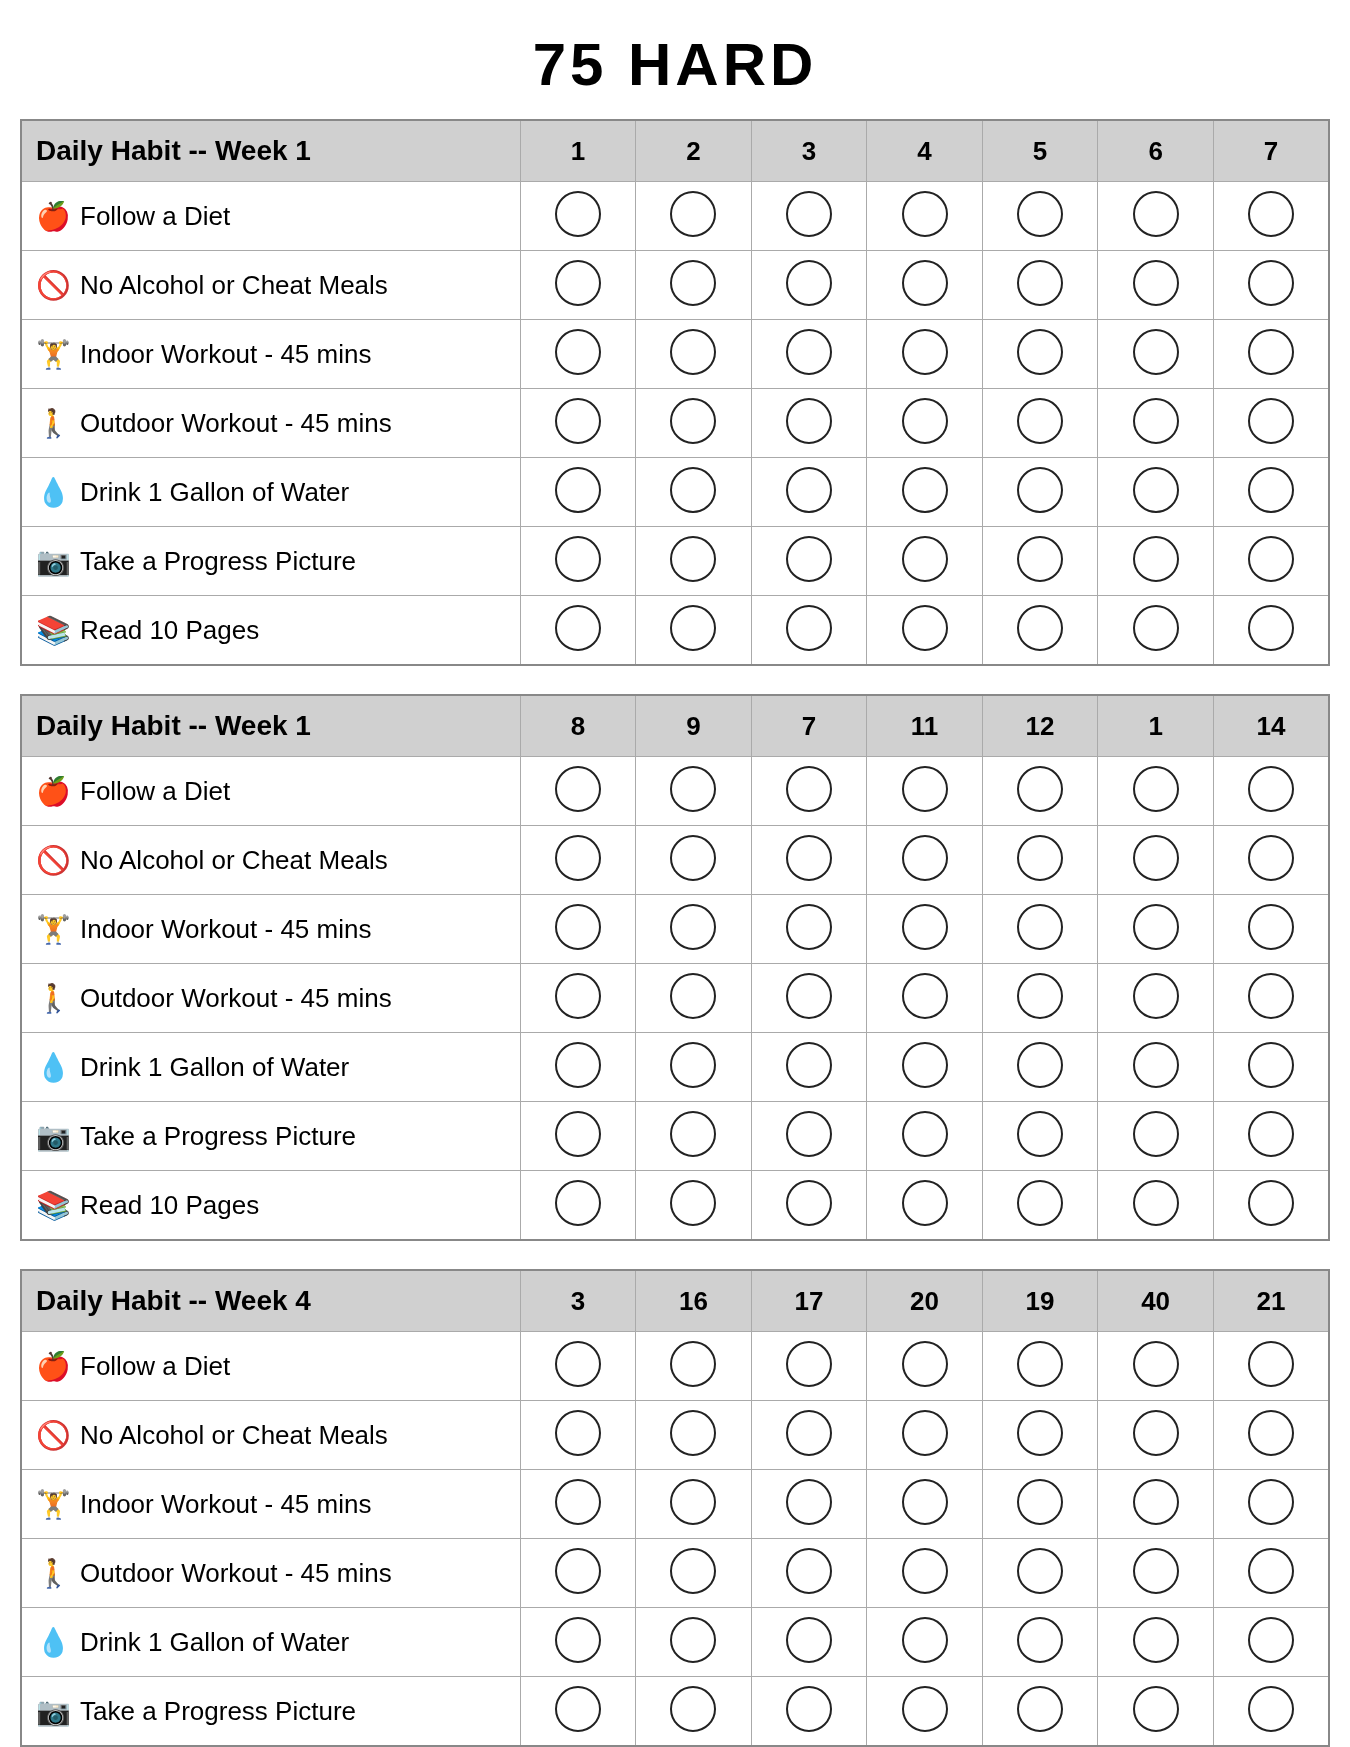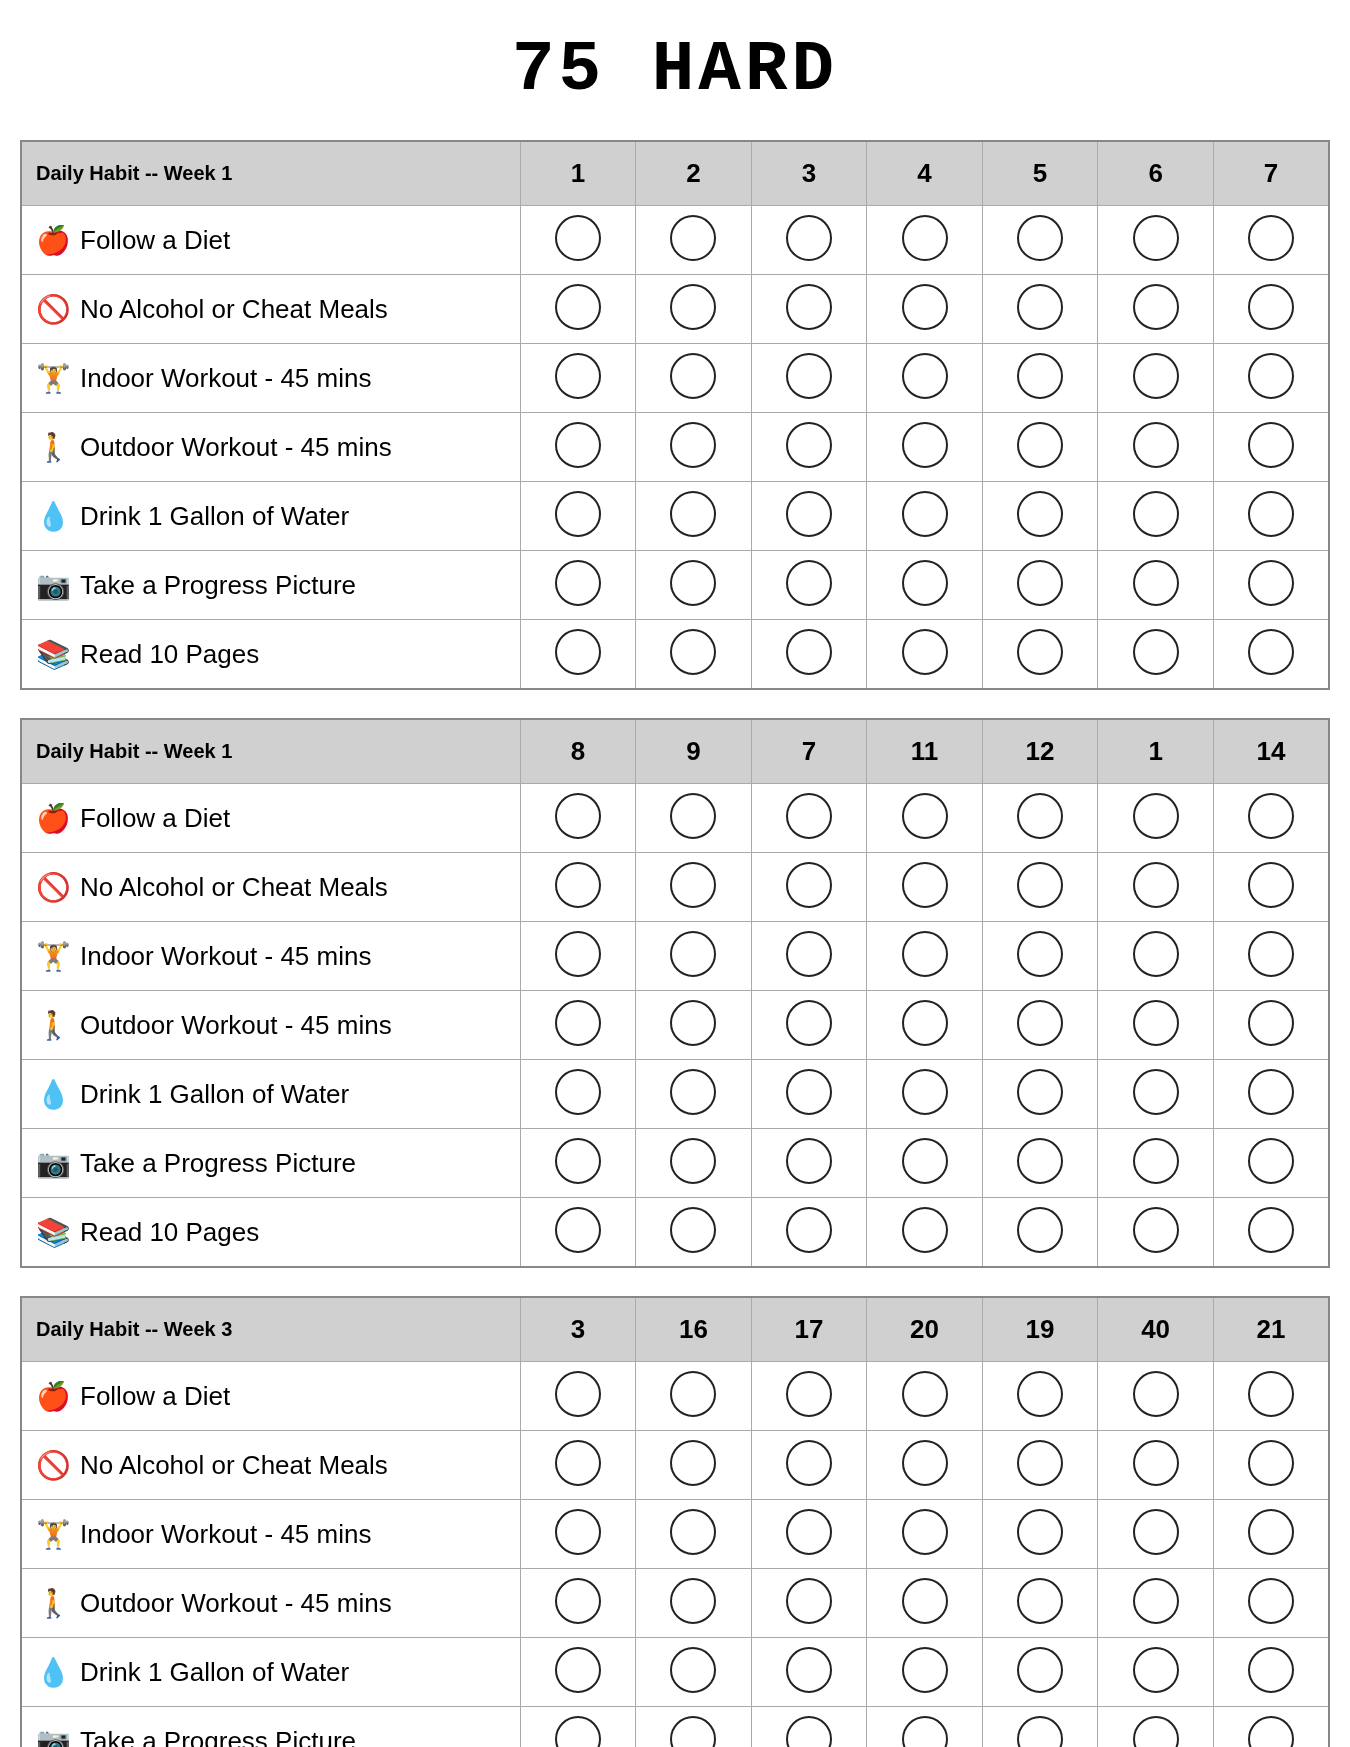--- a/index.html
+++ b/index.html
@@ -6,43 +6,43 @@
     body {
       background: #fff;
       font-family: Arial, Helvetica, sans-serif;
       display: flex;
       flex-direction: column;
       align-items: center;
       padding: 30px 20px 40px;
       width: 1350px;
     }
     .page-title {
-      font-size: 71px;
+      font-size: 60px;
       font-weight: 900;
       letter-spacing: 4px;
-      margin-bottom: 30px;
-      font-family: Liberation Mono, monospace;
+      margin-bottom: 20px;
+      font-family: Liberation Sans, sans-serif;
     }
     .week-table {
       width: 100%;
       border-collapse: collapse;
       border: 2px solid #888;
       margin-bottom: 28px;
     }
     .week-table th, .week-table td {
       border: 1px solid #aaa;
       padding: 0;
     }
     .header-row {
       background: #d0d0d0;
     }
     .header-row .habit-header {
-      font-size: 20px;
+      font-size: 28px;
       font-weight: bold;
-      padding: 20px 14px;
+      padding: 14px 14px;
       text-align: left;
       width: 520px;
     }
     .header-row .day-header {
       font-size: 26px;
       font-weight: bold;
       text-align: center;
       width: 120px;
       padding: 10px 5px;
     }
@@ -318,21 +318,21 @@
           <td class="check-cell"><span class="circle"></span></td>
           <td class="check-cell"><span class="circle"></span></td>
           <td class="check-cell"><span class="circle"></span></td>
           <td class="check-cell"><span class="circle"></span></td>
         </tr>
       </tbody>
     </table>
     <table class="week-table">
       <thead>
         <tr class="header-row">
-          <th class="habit-header">Daily Habit -- Week 3</th>
+          <th class="habit-header">Daily Habit -- Week 4</th>
           <th class="day-header">3</th>
           <th class="day-header">16</th>
           <th class="day-header">17</th>
           <th class="day-header">20</th>
           <th class="day-header">19</th>
           <th class="day-header">40</th>
           <th class="day-header">21</th>
         </tr>
       </thead>
       <tbody>

